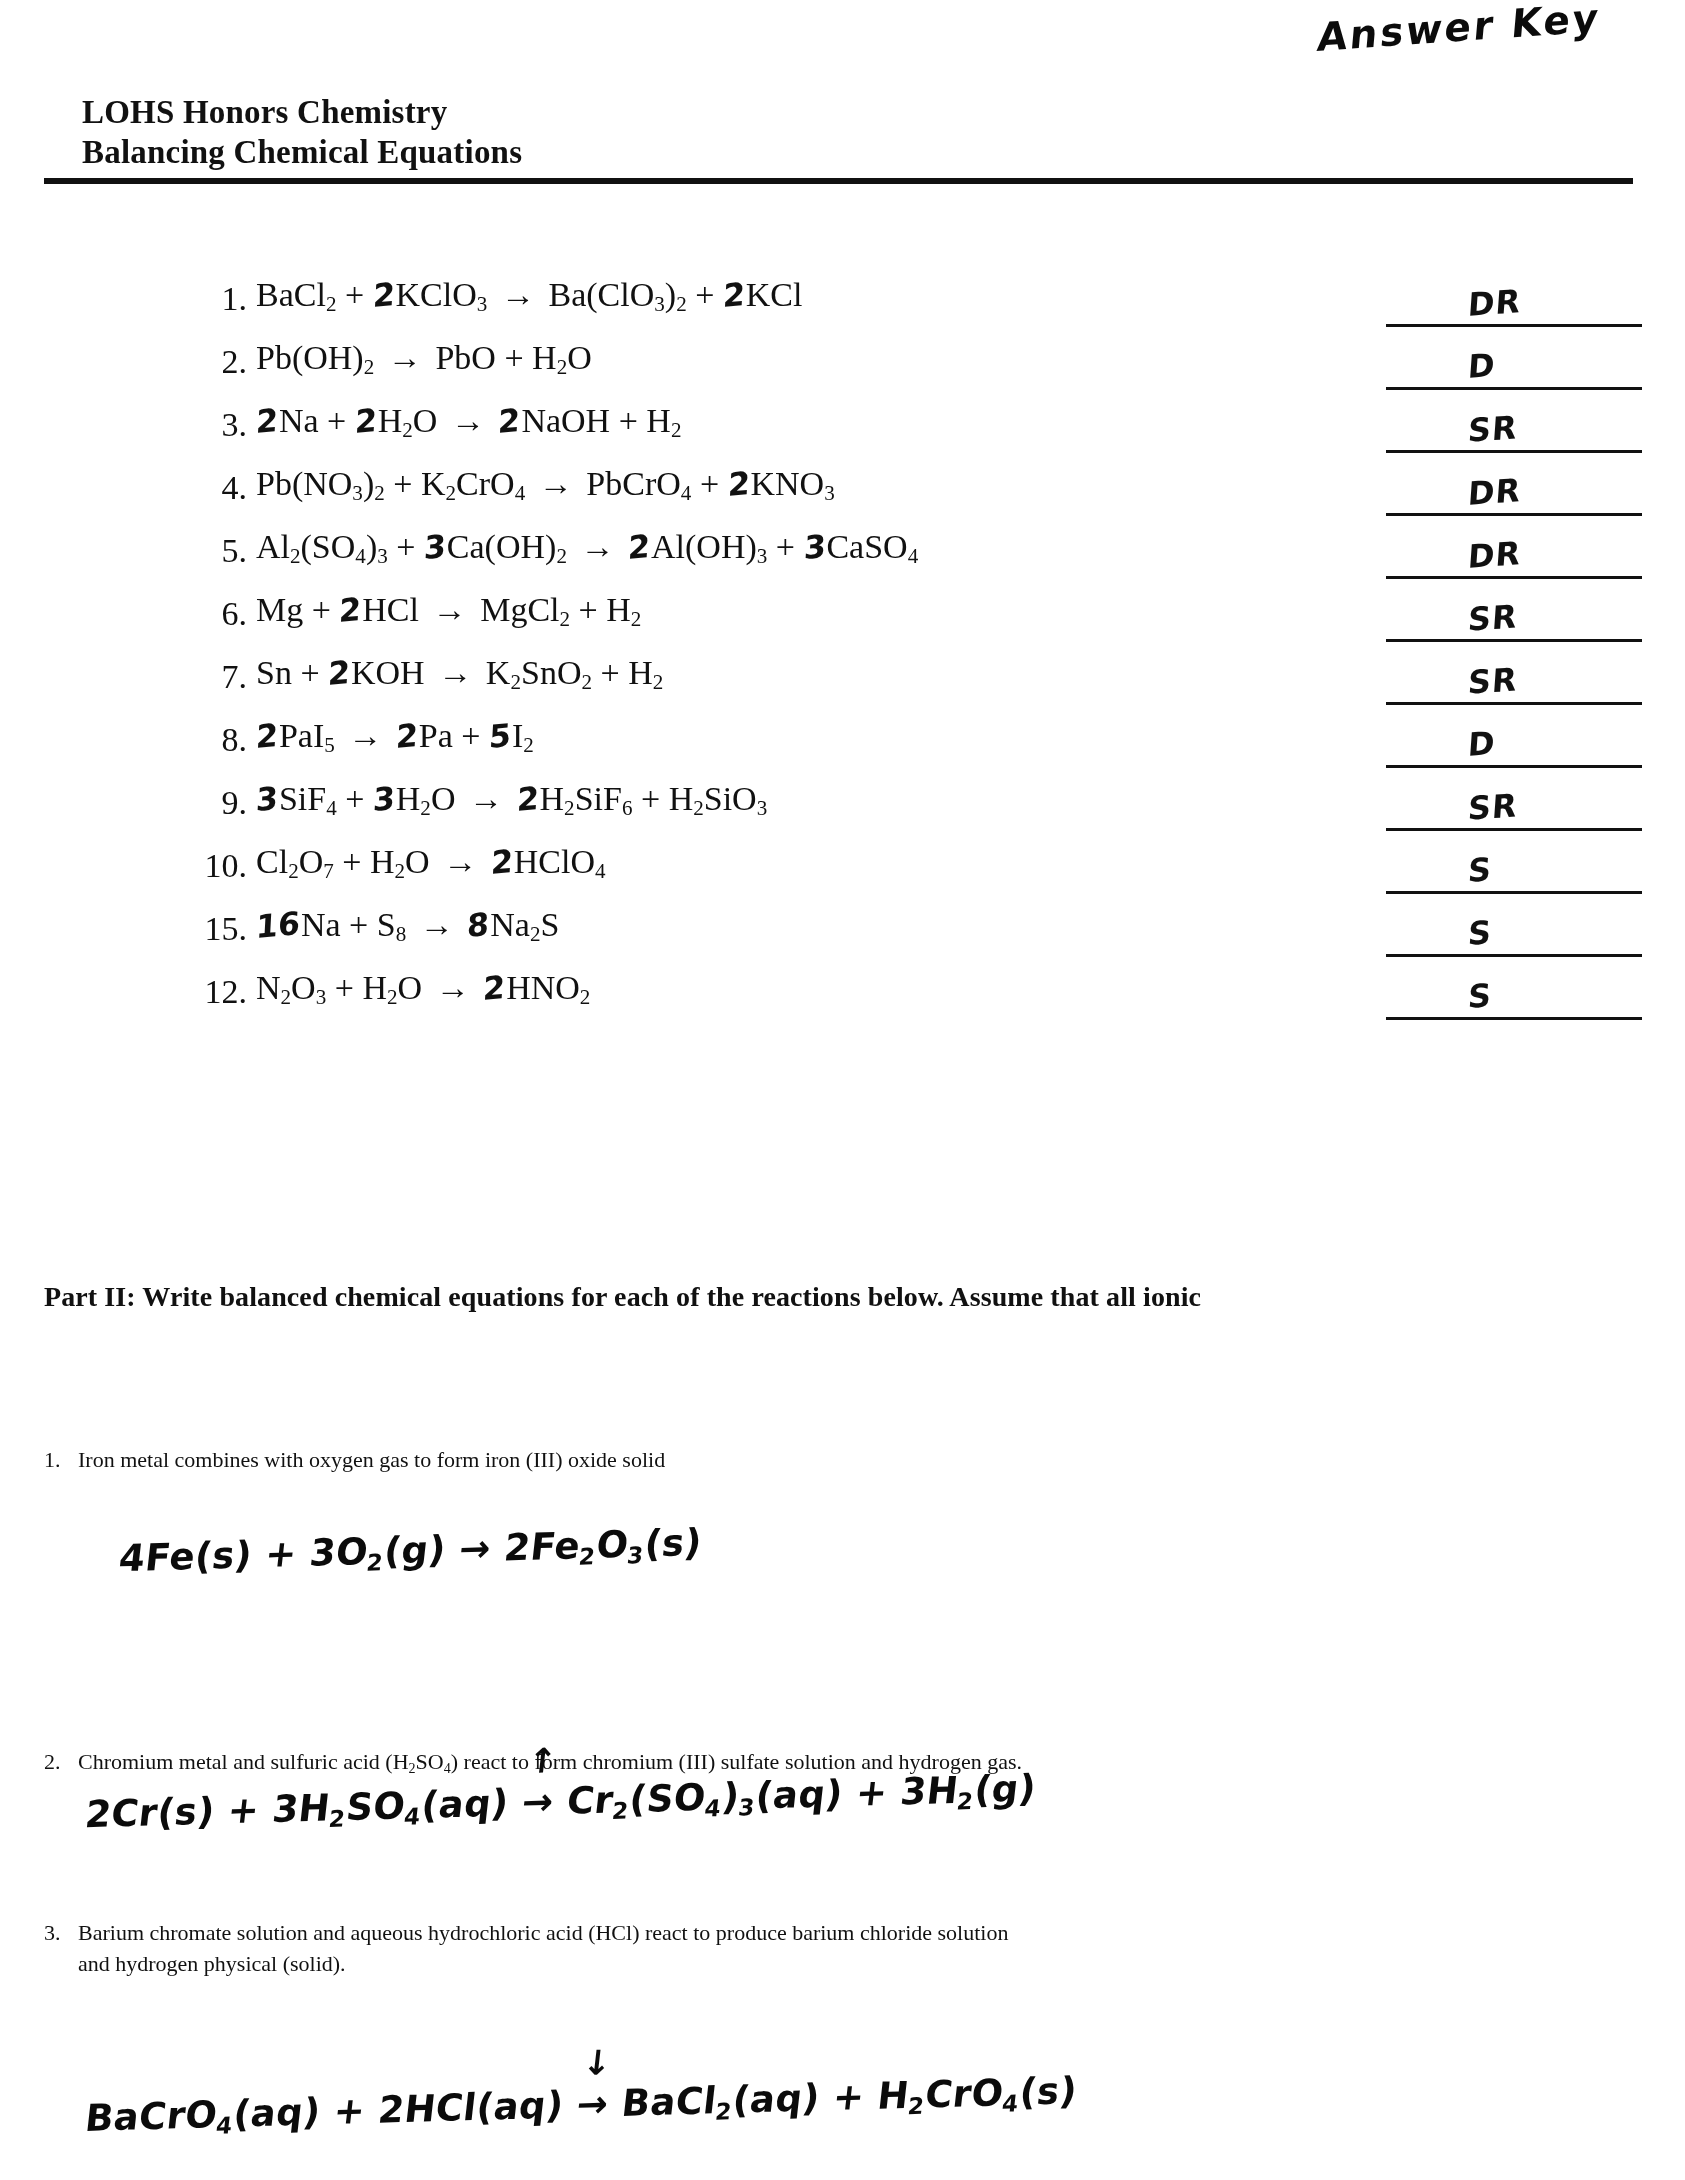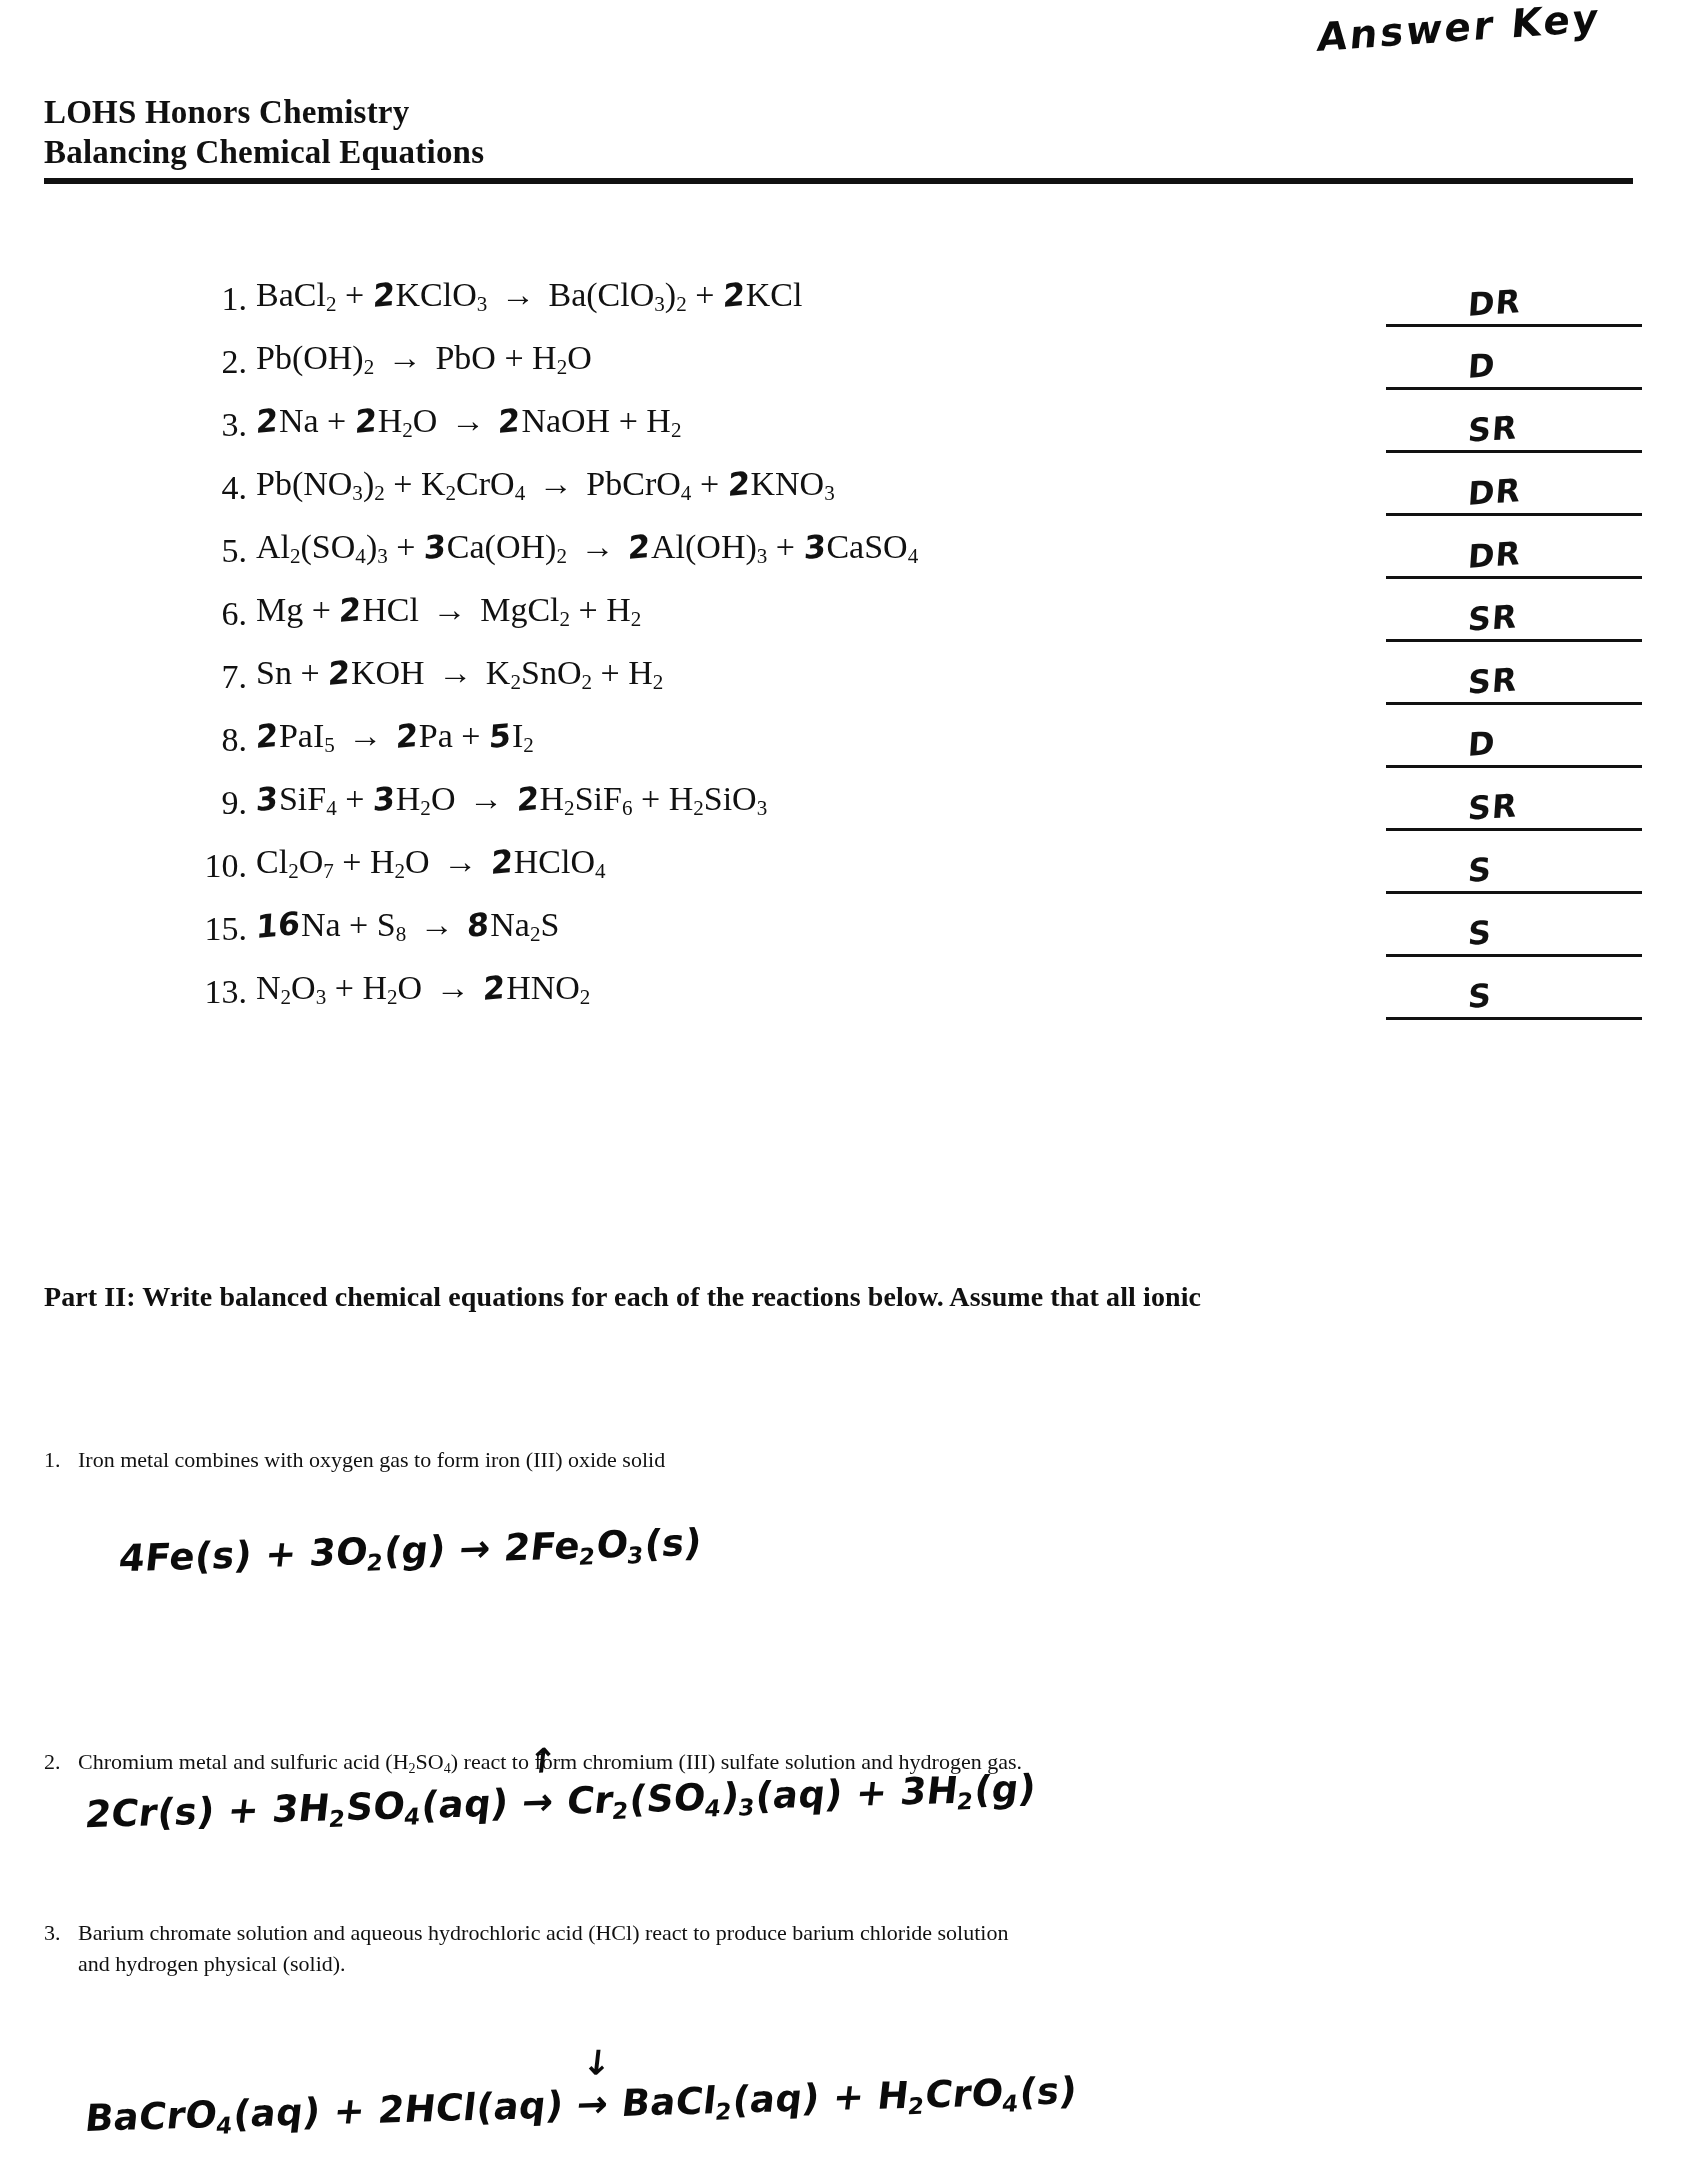--- a/index.html
+++ b/index.html
@@ -17,21 +17,21 @@
     position:absolute; top:5.1px; right:85px;
     font-family:"DejaVu Sans", sans-serif;
     font-weight:700;
     font-size:39px;
     letter-spacing:2.6px;
     transform:rotate(-4deg) skewX(-9deg);
     color:#0b0b0b;
     white-space:nowrap;
   }
   .title-block { position:absolute; left:44px; top:92px; width:1593px; }
-  .title-line { font-weight:700; font-size:33px; line-height:1.22; letter-spacing:0.2px; }
+  .title-line { font-weight:700; font-size:33px; line-height:1.22; letter-spacing:0.2px;margin-left:38px; }
   .rule { height:6px; background:#111; margin-top:5.1px; width:1589px; }
 
   .part-head {
     position:absolute; left:44px;
     font-weight:700; font-size:28px; letter-spacing:0.1px;
   }
   #part1-head { top:223px; }
 
   
   .eqlist { position:absolute; left:0; top:273px; width:1686px; }
@@ -197,21 +197,21 @@
       </div>
       <div class="eqrow">
         <div class="eqnum">15.</div>
         <div class="eqbody"><span class="coef">16</span><span>Na</span> <span>+</span> <span>S<sub>8</sub></span> <span class="arrow">→</span> <span class="coef">8</span><span>Na<sub>2</sub>S</span></div>
         <div class="blank">
           <span class="ans">S</span>
           <span class="line"></span>
         </div>
       </div>
       <div class="eqrow">
-        <div class="eqnum">13.</div>
+        <div class="eqnum">12.</div>
         <div class="eqbody"><span>N<sub>2</sub>O<sub>3</sub></span> <span>+</span> <span>H<sub>2</sub>O</span> <span class="arrow">→</span> <span class="coef">2</span><span>HNO<sub>2</sub></span></div>
         <div class="blank">
           <span class="ans">S</span>
           <span class="line"></span>
         </div>
       </div>
     </div>
 
   <div class="part-head" id="part2-head">
     <div>Part II: Write balanced chemical equations for each of the reactions below.  Assume that all ionic</div>

